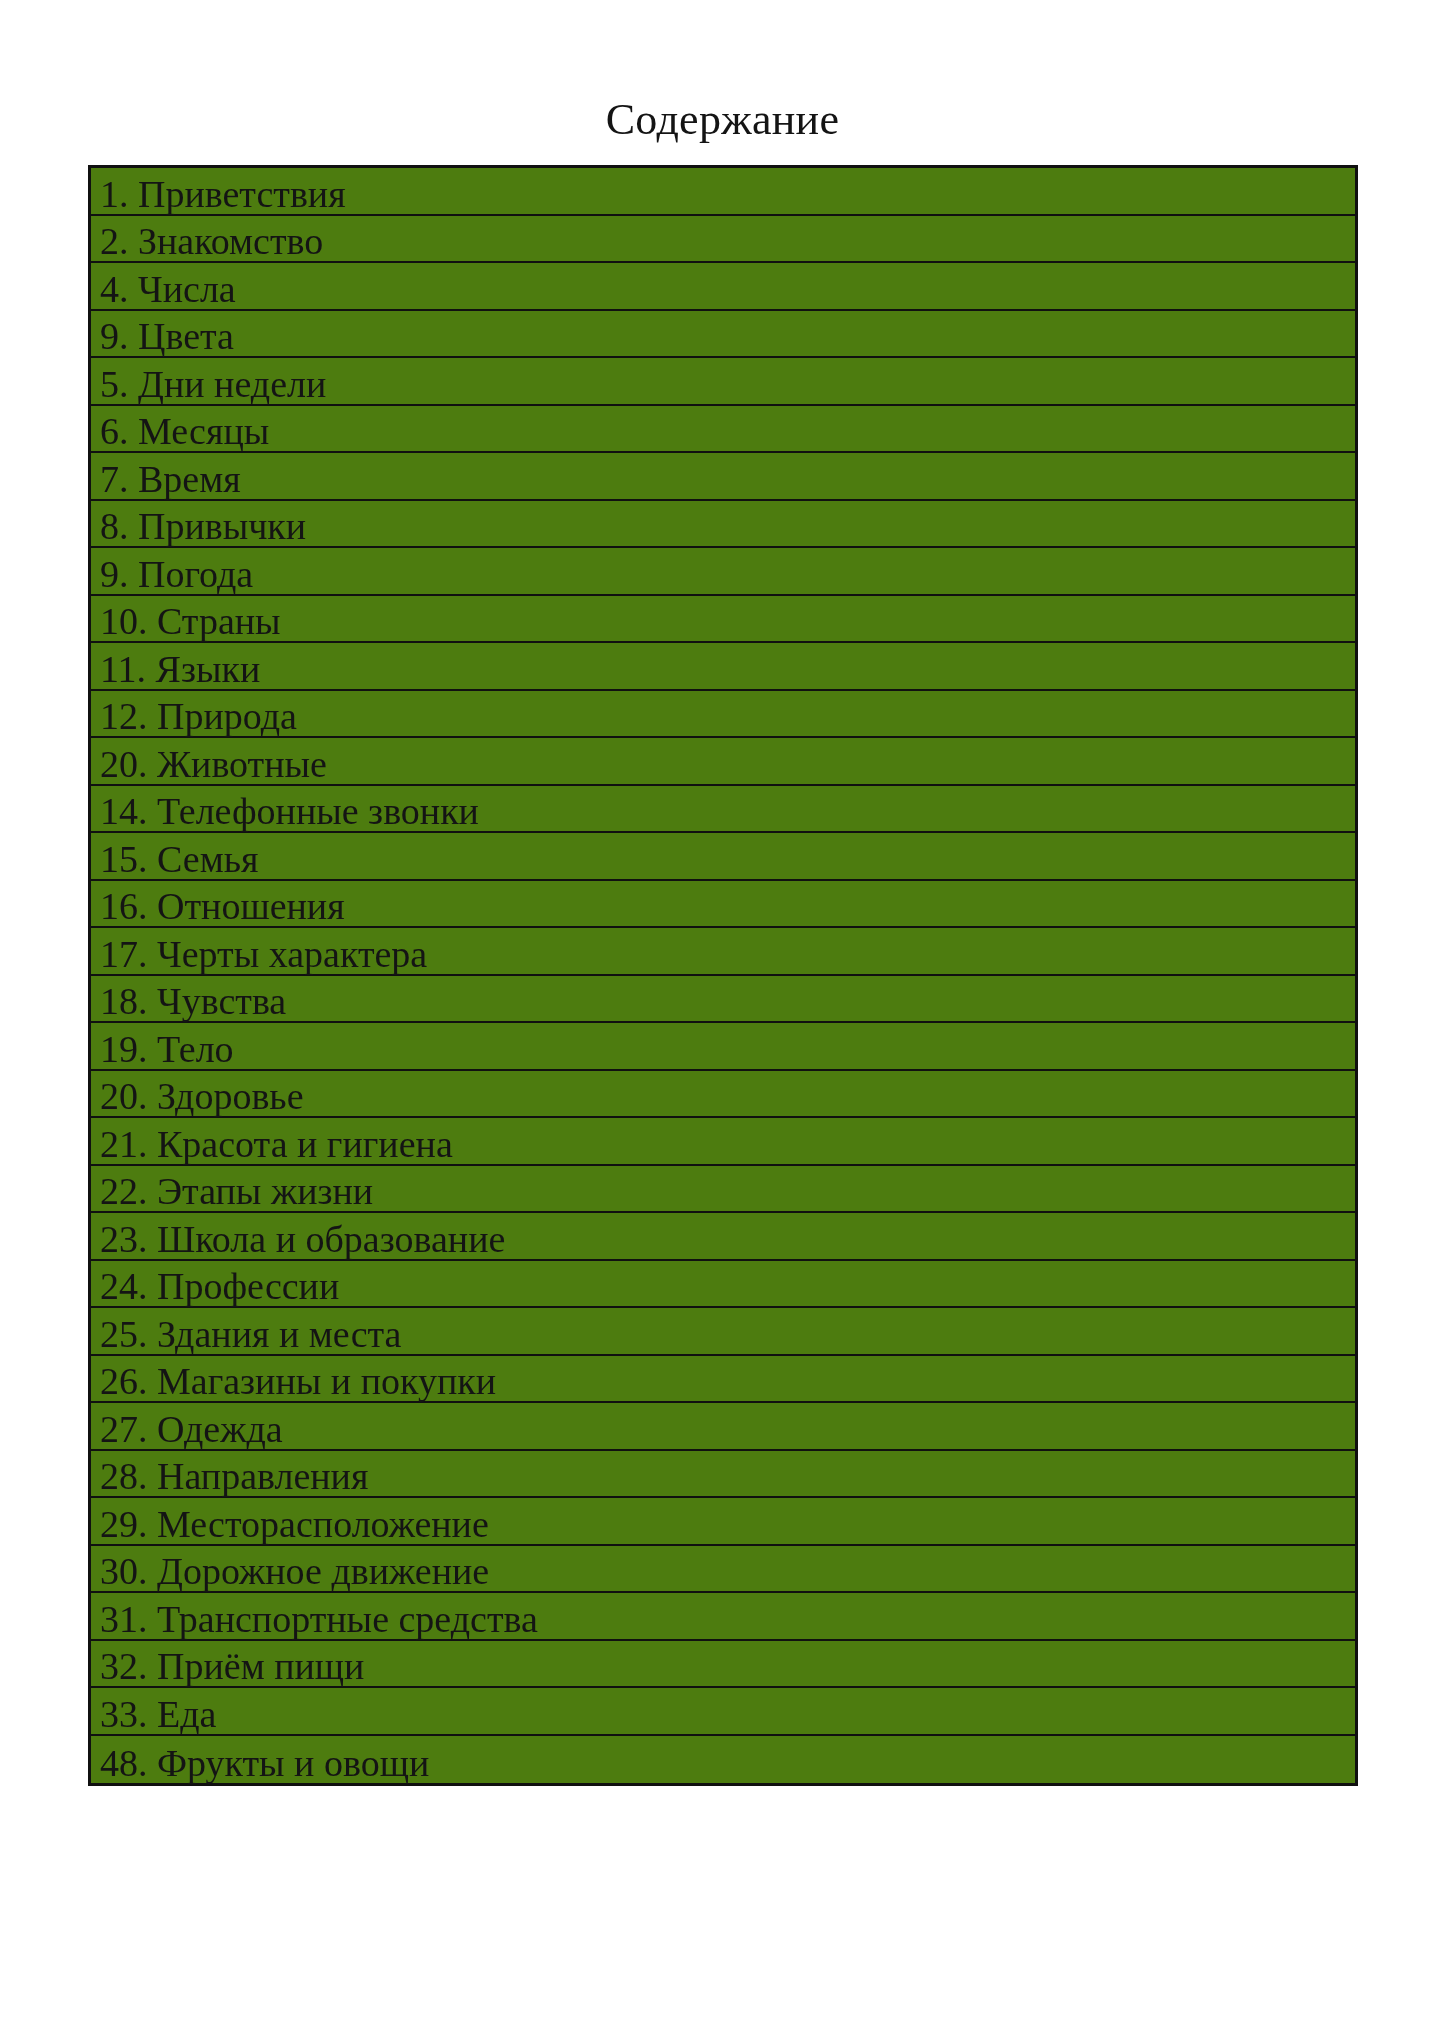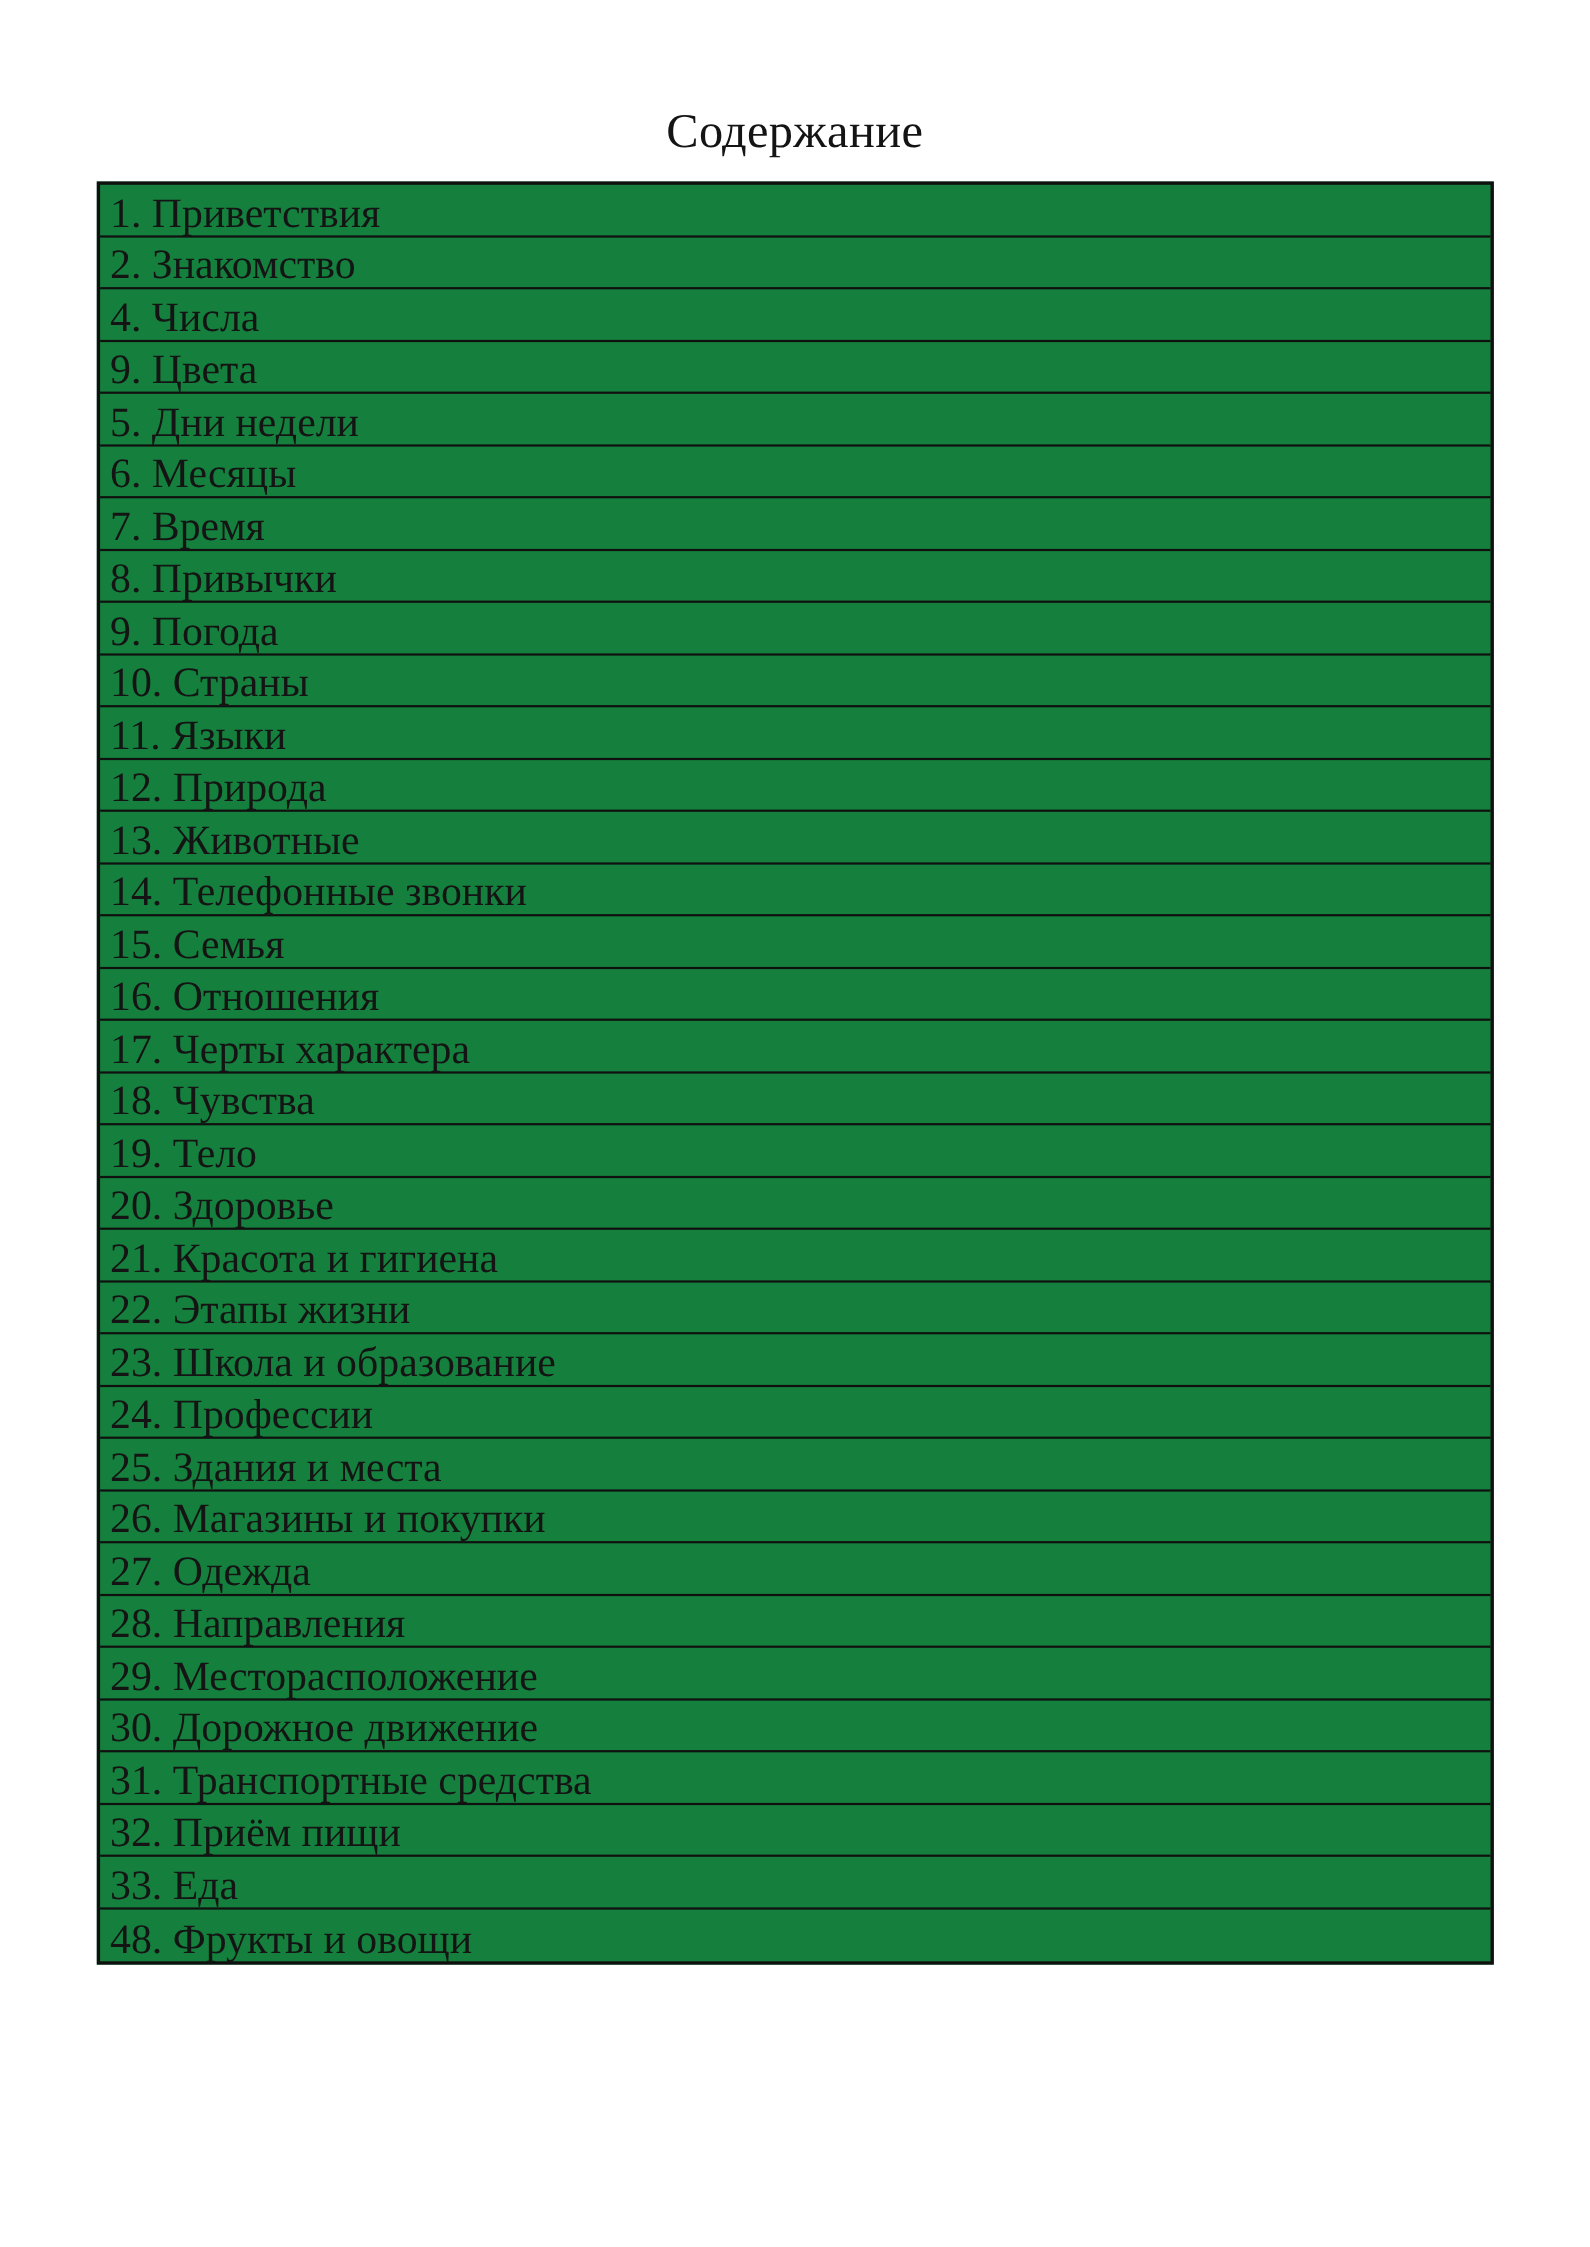--- a/index.html
+++ b/index.html
@@ -28,21 +28,21 @@
     letter-spacing: 0.3px;
     color: #141414;
   }
   .toc-table {
     position: absolute;
     top: 165px;
     left: 88px;
     width: 1270px;
     box-sizing: border-box;
     border: 3px solid #101010;
-    background: #15803d;
+    background: #4d7c0f;
   }
   .toc-row {
     box-sizing: border-box;
     height: 47.5px;
     border-bottom: 2.4px solid #101010;
     display: flex;
     align-items: flex-end;
     padding: 0 8px 1px 9px;
     overflow: visible;
   }
@@ -104,21 +104,21 @@
 
   <div class="toc-row">
     <span class="toc-item-label">11. Языки</span>
   </div>
 
   <div class="toc-row">
     <span class="toc-item-label">12. Природа</span>
   </div>
 
   <div class="toc-row">
-    <span class="toc-item-label">13. Животные</span>
+    <span class="toc-item-label">20. Животные</span>
   </div>
 
   <div class="toc-row">
     <span class="toc-item-label">14. Телефонные звонки</span>
   </div>
 
   <div class="toc-row">
     <span class="toc-item-label">15. Семья</span>
   </div>
 

